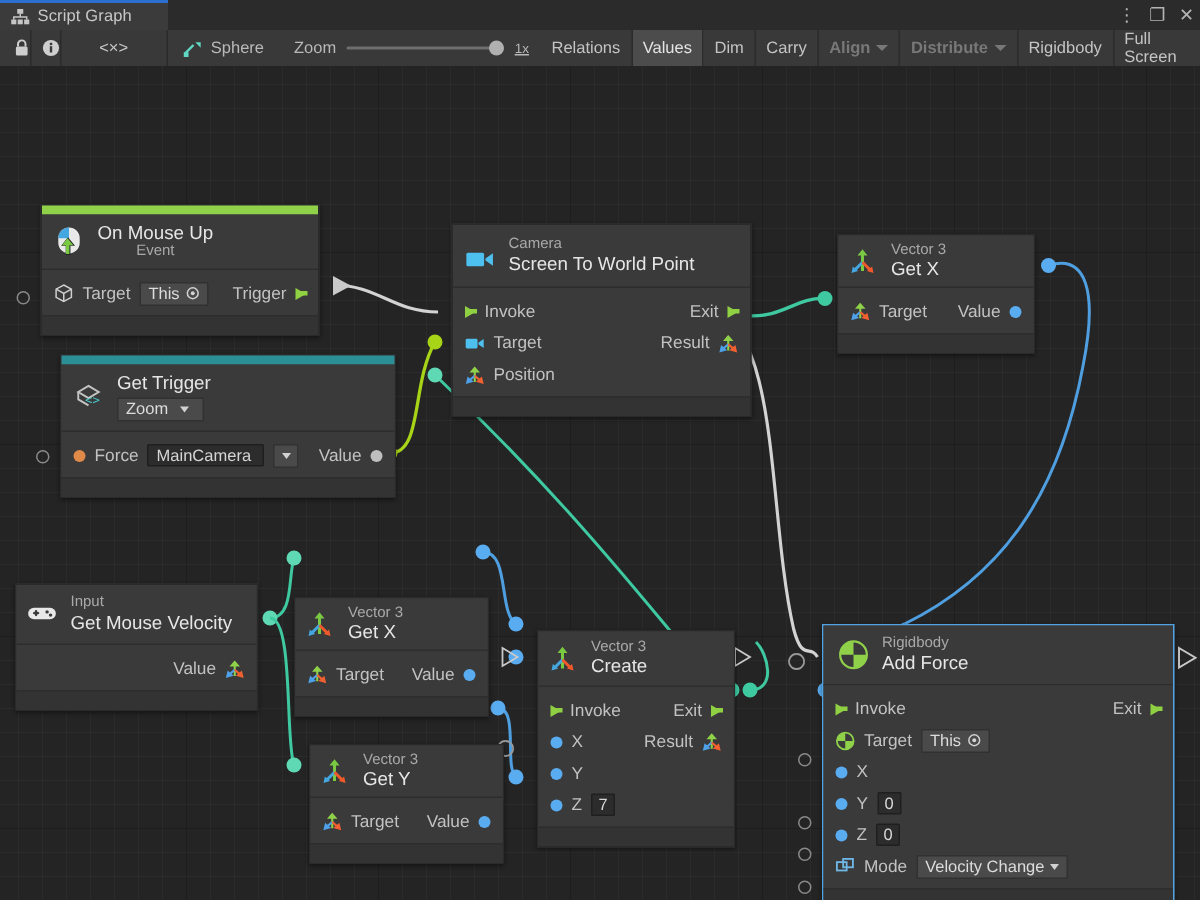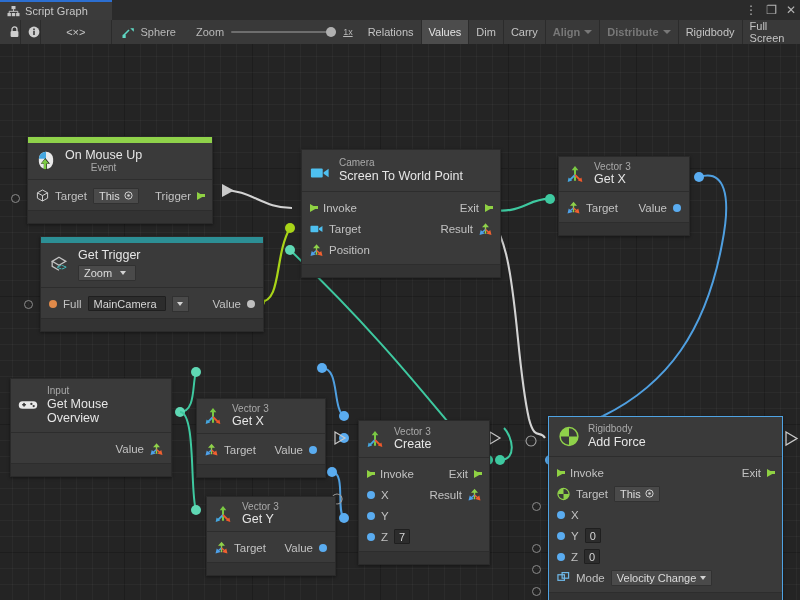--- a/index.html
+++ b/index.html
@@ -309,21 +309,21 @@
           <span class="dd" style="margin-top:3px;width:58px;">
             <span>Zoom</span>
             <span class="sp"></span>
             <i class="tri"></i>
           </span>
         </span>
       </div>
       <div class="body">
         <div class="row">
           <span class="pdot orange"></span>
-          <span class="lbl">Full</span>
+          <span class="lbl">Force</span>
           <span class="field" style="width:78px;">
             <span>MainCamera</span>
           </span>
           <span class="ddbtn">
               <i class="tri"></i>
             </span>
           <span class="sp"></span>
           <span class="rlbl">Value</span>
           <span class="pdot grey"></span>
         </div>
@@ -413,34 +413,34 @@
           </span>
           <span class="lbl">Target</span>
           <span class="sp"></span>
           <span class="rlbl">Value</span>
           <span class="pdot blue"></span>
         </div>
       </div>
       <div class="foot"></div>
     </div>
 
-    <div class="node" style="left:10px;top:334px;width:162px;">
+    <div class="node" style="left:10px;top:345px;width:162px;">
       <div class="head" style="padding:6px 8px 7px 7px;">
         <span class="ico">
           <svg width="26" height="16" viewBox="0 0 26 16">
             <rect x="1" y="3" width="24" height="10" rx="5" fill="#e8e8e8"></rect>
             <rect x="5.2" y="6.6" width="5.4" height="2.1" rx="1" fill="#3a3a3a"></rect>
             <rect x="6.8" y="5" width="2.1" height="5.4" rx="1" fill="#3a3a3a"></rect>
             <circle cx="17.4" cy="6.6" r="1.5" fill="#3a3a3a"></circle>
             <circle cx="20.4" cy="9.4" r="1.5" fill="#3a3a3a"></circle>
           </svg>
         </span>
         <span class="txt">
           <span class="sub">Input</span>
-          <span class="ttl" style="margin-top:1px;">Get Mouse Overview</span>
+          <span class="ttl" style="margin-top:1px;">Get Mouse Velocity</span>
         </span>
       </div>
       <div class="body">
         <div class="row">
           <span class="sp"></span>
           <span class="rlbl">Value</span>
           <span class="ico sm">
             <svg width="14" height="14" viewBox="0 0 14 14">
               <path d="M7 12 V3.2 M7 2 l-2.1 2.4 h4.2 z" stroke="#8fd24a" stroke-width="1.5" fill="#8fd24a"></path>
               <path d="M7 7.5 L2.6 11.4 M1.6 12.4 l0.7-3 l2.4 2.1 z" stroke="#4ea0e8" stroke-width="1.5" fill="#4ea0e8"></path>

